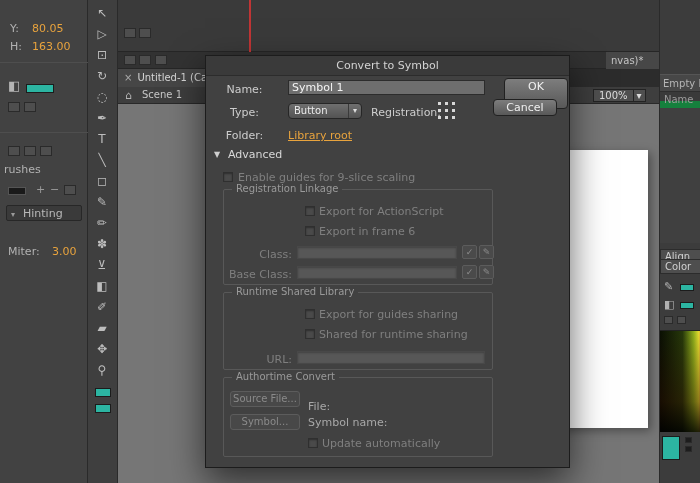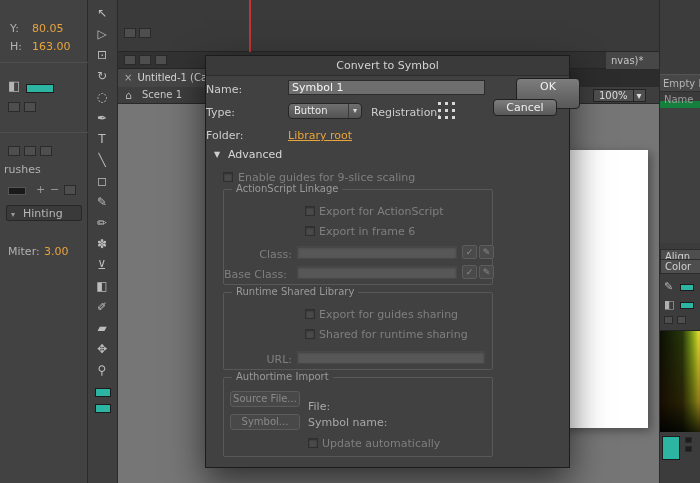--- a/index.html
+++ b/index.html
@@ -39,21 +39,21 @@
   #rightpanel{left:659px;top:0;width:41px;height:483px;background:#3c3c3c;border-left:1px solid #2a2a2a;z-index:2}
   .rtab{background:#4e4e4e;border:1px solid #2c2c2c;color:#d0d0d0;font-size:10px;line-height:14px;padding:0 4px;white-space:nowrap}
   #spectrum{left:0;top:330px;width:41px;height:102px;border-top:1px solid #222;
     background:linear-gradient(180deg,rgba(0,0,0,0) 0%,rgba(40,10,0,.45) 70%,rgba(0,0,0,.85) 100%),
                linear-gradient(90deg,#0a0f03 0%,#26380a 55%,#8fae1c 82%,#e0d92e 94%,#e8a43d 100%)}
 
   
   #dialog{left:205px;top:55px;width:365px;height:413px;background:#414141;border:1px solid #1c1c1c;
     box-shadow:0 14px 34px rgba(0,0,0,.6),inset 0 1px 0 rgba(255,255,255,.07);z-index:10}
   #dlg-title{left:0;top:0;width:100%;height:20px;line-height:20px;text-align:center;background:#3a3a3a;border-bottom:1px solid #2c2c2c;color:#d2d2d2}
-  .dlabel{color:#cdcdcd;text-align:left}
+  .dlabel{color:#cdcdcd;text-align:center}
   .glabel{color:#7f7f7f}
   .slabel{color:#a8a8a8}
   .field{background:#6e6e6e;border:1px solid #2c2c2c;color:#f4f4f4;font-size:11px;line-height:13px;padding:0 3px;font-family:"DejaVu Sans","Liberation Sans",sans-serif}
   .dfield{background:#575757;border:1px solid #484848;box-shadow:inset 0 1px 2px rgba(0,0,0,.25)}
   .btn{background:linear-gradient(#7d7d7d,#585858);border:1px solid #212121;border-radius:4px;color:#f0f0f0;text-align:center;line-height:15px;cursor:default}
   .dbtn{background:#484848;border:1px solid #5c5c5c;border-radius:3px;color:#8a8a8a;text-align:center;line-height:14px;font-size:10px}
   .cb{width:10px;height:10px;background:#4a4a4a;border:1px solid #2f2f2f;box-shadow:inset 0 1px 2px rgba(0,0,0,.4)}
   .grp{border:1px solid #585858;border-radius:2px}
   .grp-title{position:absolute;top:-7px;left:8px;background:#414141;padding:0 4px;color:#9a9a9a;font-size:10px;white-space:nowrap}
   .mbtn{background:#4a4a4a;border:1px solid #5c5c5c;border-radius:2px;color:#8d8d8d;text-align:center;font-size:9px;line-height:12px}
@@ -84,21 +84,21 @@
     <span class="abs lab" style="left:4px;top:163px">rushes</span>
     <div class="abs" style="left:8px;top:187px;width:18px;height:8px;background:#1a1a1a;border:1px solid #555"></div>
     <span class="abs" style="left:36px;top:183px;color:#9a9a9a">+</span>
     <span class="abs" style="left:50px;top:183px;color:#9a9a9a">−</span>
     <div class="abs mini" style="left:64px;top:185px"></div>
     <div class="abs" style="left:6px;top:205px;width:76px;height:16px;background:#3a3a3a;border:1px solid #272727;border-radius:2px">
       <span style="position:absolute;left:4px;top:4px;font-size:8px;color:#9a9a9a">▾</span>
       <span style="position:absolute;left:16px;top:1px;color:#b8b8b8">Hinting</span>
     </div>
     <span class="abs lab" style="left:8px;top:245px">Miter:</span>
-    <span class="abs val" style="left:44px;top:245px">3.00</span>
+    <span class="abs val" style="left:52px;top:245px">3.00</span>
   </div>
 
   <div id="tools" class="abs">
     <span class="tool">↖</span>
     <span class="tool">▷</span>
     <span class="tool">⊡</span>
     <span class="tool">↻</span>
     <span class="tool">◌</span>
     <span class="tool">✒</span>
     <span class="tool">T</span>
@@ -173,21 +173,21 @@
     <div class="abs swatch-teal" style="left:2px;top:436px;width:18px;height:24px"></div>
     <div class="abs mini" style="left:25px;top:437px;width:7px;height:6px;background:#1d1d1d"></div>
     <div class="abs mini" style="left:25px;top:446px;width:7px;height:6px;background:#1d1d1d"></div>
   </div>
 
   <div id="dialog" class="abs">
     <div id="dlg-title" class="abs">Convert to Symbol</div>
 
     <span class="abs dlabel" style="left:0;top:27px;width:77px">Name:</span>
     <input class="abs field" style="left: 82px; top: 24px; width: 197px; height: 15px;" value="Symbol 1">
-    <div class="abs btn" style="left:310px;top:22px;width:64px;height:31px">OK</div>
+    <div class="abs btn" style="left:298px;top:22px;width:64px;height:31px">OK</div>
 
     <span class="abs dlabel" style="left:0;top:50px;width:77px">Type:</span>
     <div class="abs dd" style="left:82px;top:47px;width:74px;height:16px">
       <span style="position:absolute;left:5px;top:1px;font-size:10px">Button</span>
       <span class="ddcaret">▾</span>
     </div>
     <span class="abs dlabel" style="left:165px;top:50px;width:62px;text-align:left">Registration:</span>
     <div class="abs reg" style="left:232px;top:46px">
       <i></i>
         <i></i>
@@ -204,47 +204,47 @@
     <span class="abs dlabel" style="left:0;top:73px;width:77px">Folder:</span>
     <span class="abs val" style="left:82px;top:73px;text-decoration:underline">Library root</span>
 
     <span class="abs" style="left:8px;top:94px;font-size:8px;color:#cfcfcf">▼</span>
     <span class="abs" style="left:22px;top:92px;color:#d8d8d8">Advanced</span>
 
     <div class="abs cb" style="left:17px;top:116px"></div>
     <span class="abs glabel" style="left:32px;top:115px">Enable guides for 9-slice scaling</span>
 
     <div class="abs grp" style="left:17px;top:133px;width:270px;height:96px">
-      <span class="grp-title">ActionScript Linkage</span>
+      <span class="grp-title">Registration Linkage</span>
       <div class="abs cb" style="left:81px;top:16px"></div>
       <span class="abs glabel" style="left:95px;top:15px">Export for ActionScript</span>
       <div class="abs cb" style="left:81px;top:36px"></div>
       <span class="abs glabel" style="left:95px;top:35px">Export in frame 6</span>
       <span class="abs glabel" style="left:0;top:58px;width:68px;text-align:right">Class:</span>
       <div class="abs dfield" style="left:73px;top:56px;width:160px;height:13px"></div>
       <div class="abs mbtn" style="left:238px;top:55px;width:15px;height:14px"><span>✓</span></div>
       <div class="abs mbtn" style="left:255px;top:55px;width:15px;height:14px"><span>✎</span></div>
-      <span class="abs glabel" style="left:0;top:78px;width:68px;">Base Class:</span>
+      <span class="abs glabel" style="left:0;top:78px;width:68px;text-align:right">Base Class:</span>
       <div class="abs dfield" style="left:73px;top:76px;width:160px;height:13px"></div>
       <div class="abs mbtn" style="left:238px;top:75px;width:15px;height:14px"><span>✓</span></div>
       <div class="abs mbtn" style="left:255px;top:75px;width:15px;height:14px"><span>✎</span></div>
     </div>
 
     <div class="abs grp" style="left:17px;top:236px;width:270px;height:78px">
       <span class="grp-title">Runtime Shared Library</span>
       <div class="abs cb" style="left:81px;top:16px"></div>
       <span class="abs glabel" style="left:95px;top:15px">Export for guides sharing</span>
       <div class="abs cb" style="left:81px;top:36px"></div>
       <span class="abs glabel" style="left:95px;top:35px">Shared for runtime sharing</span>
       <span class="abs glabel" style="left:0;top:60px;width:68px;text-align:right">URL:</span>
       <div class="abs dfield" style="left:73px;top:58px;width:188px;height:13px"></div>
     </div>
 
     <div class="abs grp" style="left:17px;top:321px;width:270px;height:80px">
-      <span class="grp-title">Authortime Import</span>
+      <span class="grp-title">Authortime Convert</span>
       <div class="abs dbtn" style="left:6px;top:13px;width:70px;height:16px">Source File...</div>
       <span class="abs slabel" style="left:84px;top:22px">File:</span>
       <div class="abs dbtn" style="left:6px;top:36px;width:70px;height:16px">Symbol...</div>
       <span class="abs slabel" style="left:84px;top:38px">Symbol name:</span>
       <div class="abs cb" style="left:84px;top:60px"></div>
       <span class="abs glabel" style="left:98px;top:59px">Update automatically</span>
     </div>
   </div>
 
 </div>

